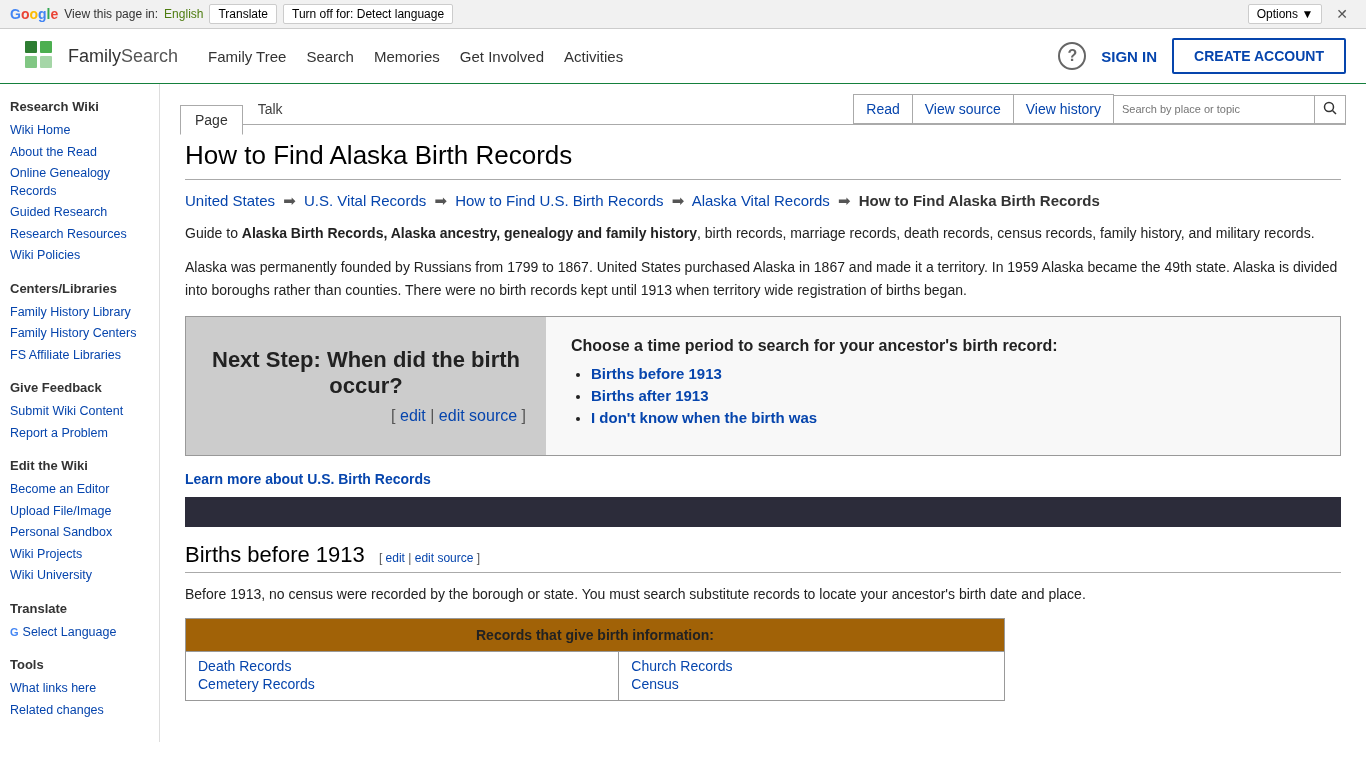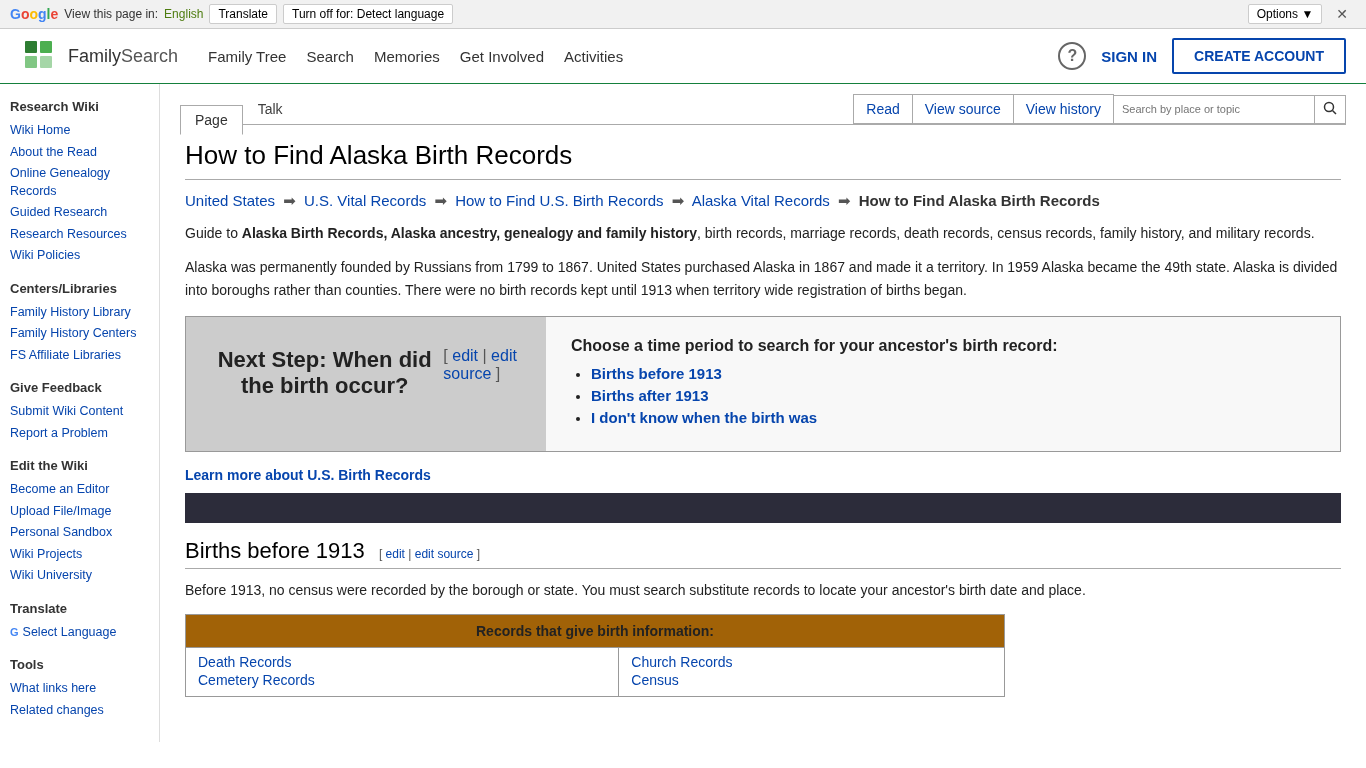--- a/index.html
+++ b/index.html
@@ -257,23 +257,23 @@
     .info-box {
       display: flex;
       border: 1px solid #999;
       margin: 15px 0;
       background: #f8f8f8;
     }
     .info-box-left {
       background: #ccc;
       padding: 30px 20px;
       display: flex;
-      flex-direction: row;
+      flex-direction: column;
       justify-content: center;
-      align-items: flex-start;
+      align-items: flex-end;
       width: 360px;
       min-width: 360px;
     }
     .info-box-left .next-step {
       font-size: 22px;
       font-weight: bold;
       text-align: center;
       color: #222;
       margin-bottom: 8px;
     }

